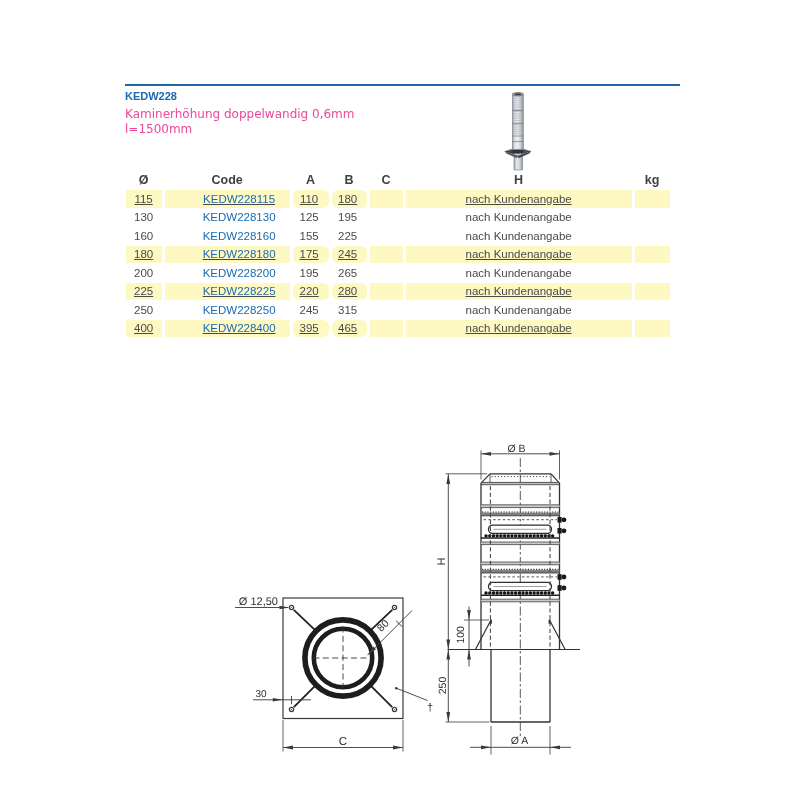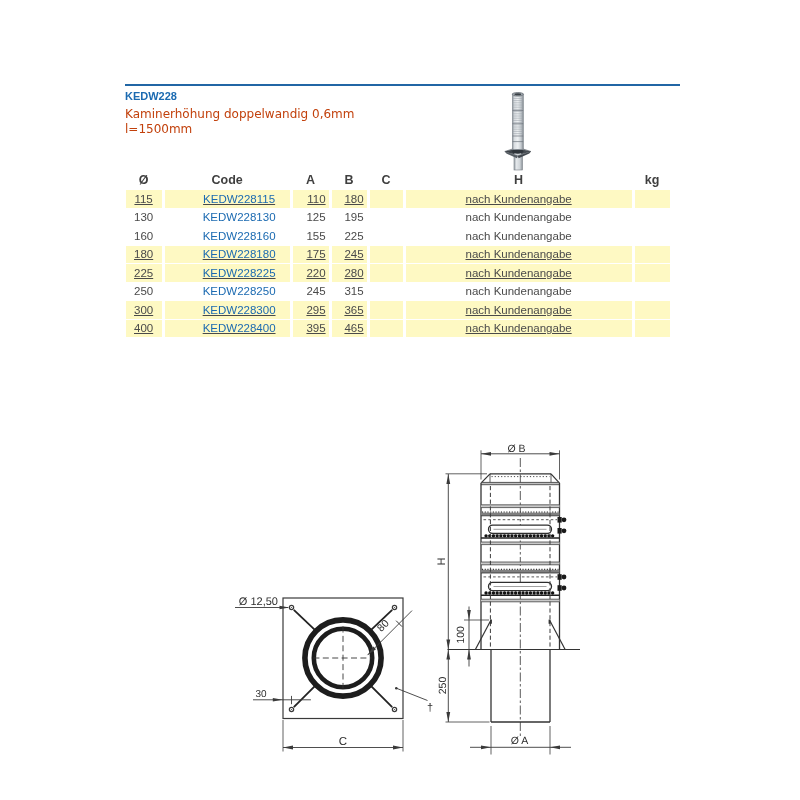--- a/index.html
+++ b/index.html
@@ -2,30 +2,30 @@
 <html><head>
 <meta charset="utf-8">
 <style>
   html, body { margin:0; padding:0; }
   body {
     width:800px; height:800px; background:#ffffff; position:relative;
     font-family:"DejaVu Sans","Liberation Sans",sans-serif; overflow:hidden; -webkit-font-smoothing:antialiased;
   }
   .rule { position:absolute; left:125px; top:84px; width:555px; height:2px; background:#2166a5; }
   .title { position:absolute; left:125px; top:90px; font-size:11px; font-weight:bold; color:#1b6ab1; line-height:13px; font-family:"Liberation Sans","DejaVu Sans",sans-serif; }
-  .desc { position:absolute; left:125px; top:107px; font-size:12px; color:#c2410c; line-height:14.6px; white-space:pre-line; }
+  .desc { position:absolute; left:125px; top:107px; font-size:12px; color:#ec4899; line-height:14.6px; white-space:pre-line; }
   table.spec {
     position:absolute; left:122.6px; top:170px; width:550px;
     border-collapse:separate; border-spacing:3px 1px; table-layout:fixed;
     font-size:11.5px; color:#4a4a4a; font-family:"Liberation Sans","DejaVu Sans",sans-serif;
   }
   table.spec th { font-size:12.5px; font-weight:bold; color:#3f3f3f; height:18px; padding:0; text-align:center; }
   table.spec td { height:17.5px; padding:0; text-align:center; overflow:hidden; white-space:nowrap; }
   table.spec tr.striped td { background:#fef9c3;text-decoration:underline; }
-  table.spec td.num { text-align:right; padding-right:3px; }
+  table.spec td.num { padding-right:3px;border-radius:6px; }
   a.code { color:#1b6ab1; text-decoration:none;padding-left:24px; }
   svg text { font-family:"Liberation Sans","DejaVu Sans",sans-serif; fill:#2e2e2e; text-rendering:geometricPrecision; }
   .photo, .drawing { position:absolute; }
   .photo { left:499px; top:89px; }
   .drawing { left:230px; top:438px; }
 </style>
 </head>
 <body>
 
 <div class="rule"></div>
@@ -143,43 +143,43 @@
       </tr>
       <tr class="striped">
         <td>180</td>
         <td><a class="code">KEDW228180</a></td>
         <td class="num">175</td>
         <td class="num">245</td>
         <td></td>
         <td>nach Kundenangabe</td>
         <td></td>
       </tr>
+      <tr>
+        <td>200</td>
+        <td><a class="code">KEDW228200</a></td>
+        <td class="num">195</td>
+        <td class="num">265</td>
+        <td></td>
+        <td>nach Kundenangabe</td>
+        <td></td>
+      </tr>
       <tr class="striped">
         <td>225</td>
         <td><a class="code">KEDW228225</a></td>
         <td class="num">220</td>
         <td class="num">280</td>
         <td></td>
         <td>nach Kundenangabe</td>
         <td></td>
       </tr>
       <tr>
         <td>250</td>
         <td><a class="code">KEDW228250</a></td>
         <td class="num">245</td>
         <td class="num">315</td>
-        <td></td>
-        <td>nach Kundenangabe</td>
-        <td></td>
-      </tr>
-      <tr class="striped">
-        <td>300</td>
-        <td><a class="code">KEDW228300</a></td>
-        <td class="num">295</td>
-        <td class="num">365</td>
         <td></td>
         <td>nach Kundenangabe</td>
         <td></td>
       </tr>
       <tr class="striped">
         <td>400</td>
         <td><a class="code">KEDW228400</a></td>
         <td class="num">395</td>
         <td class="num">465</td>
         <td></td>

